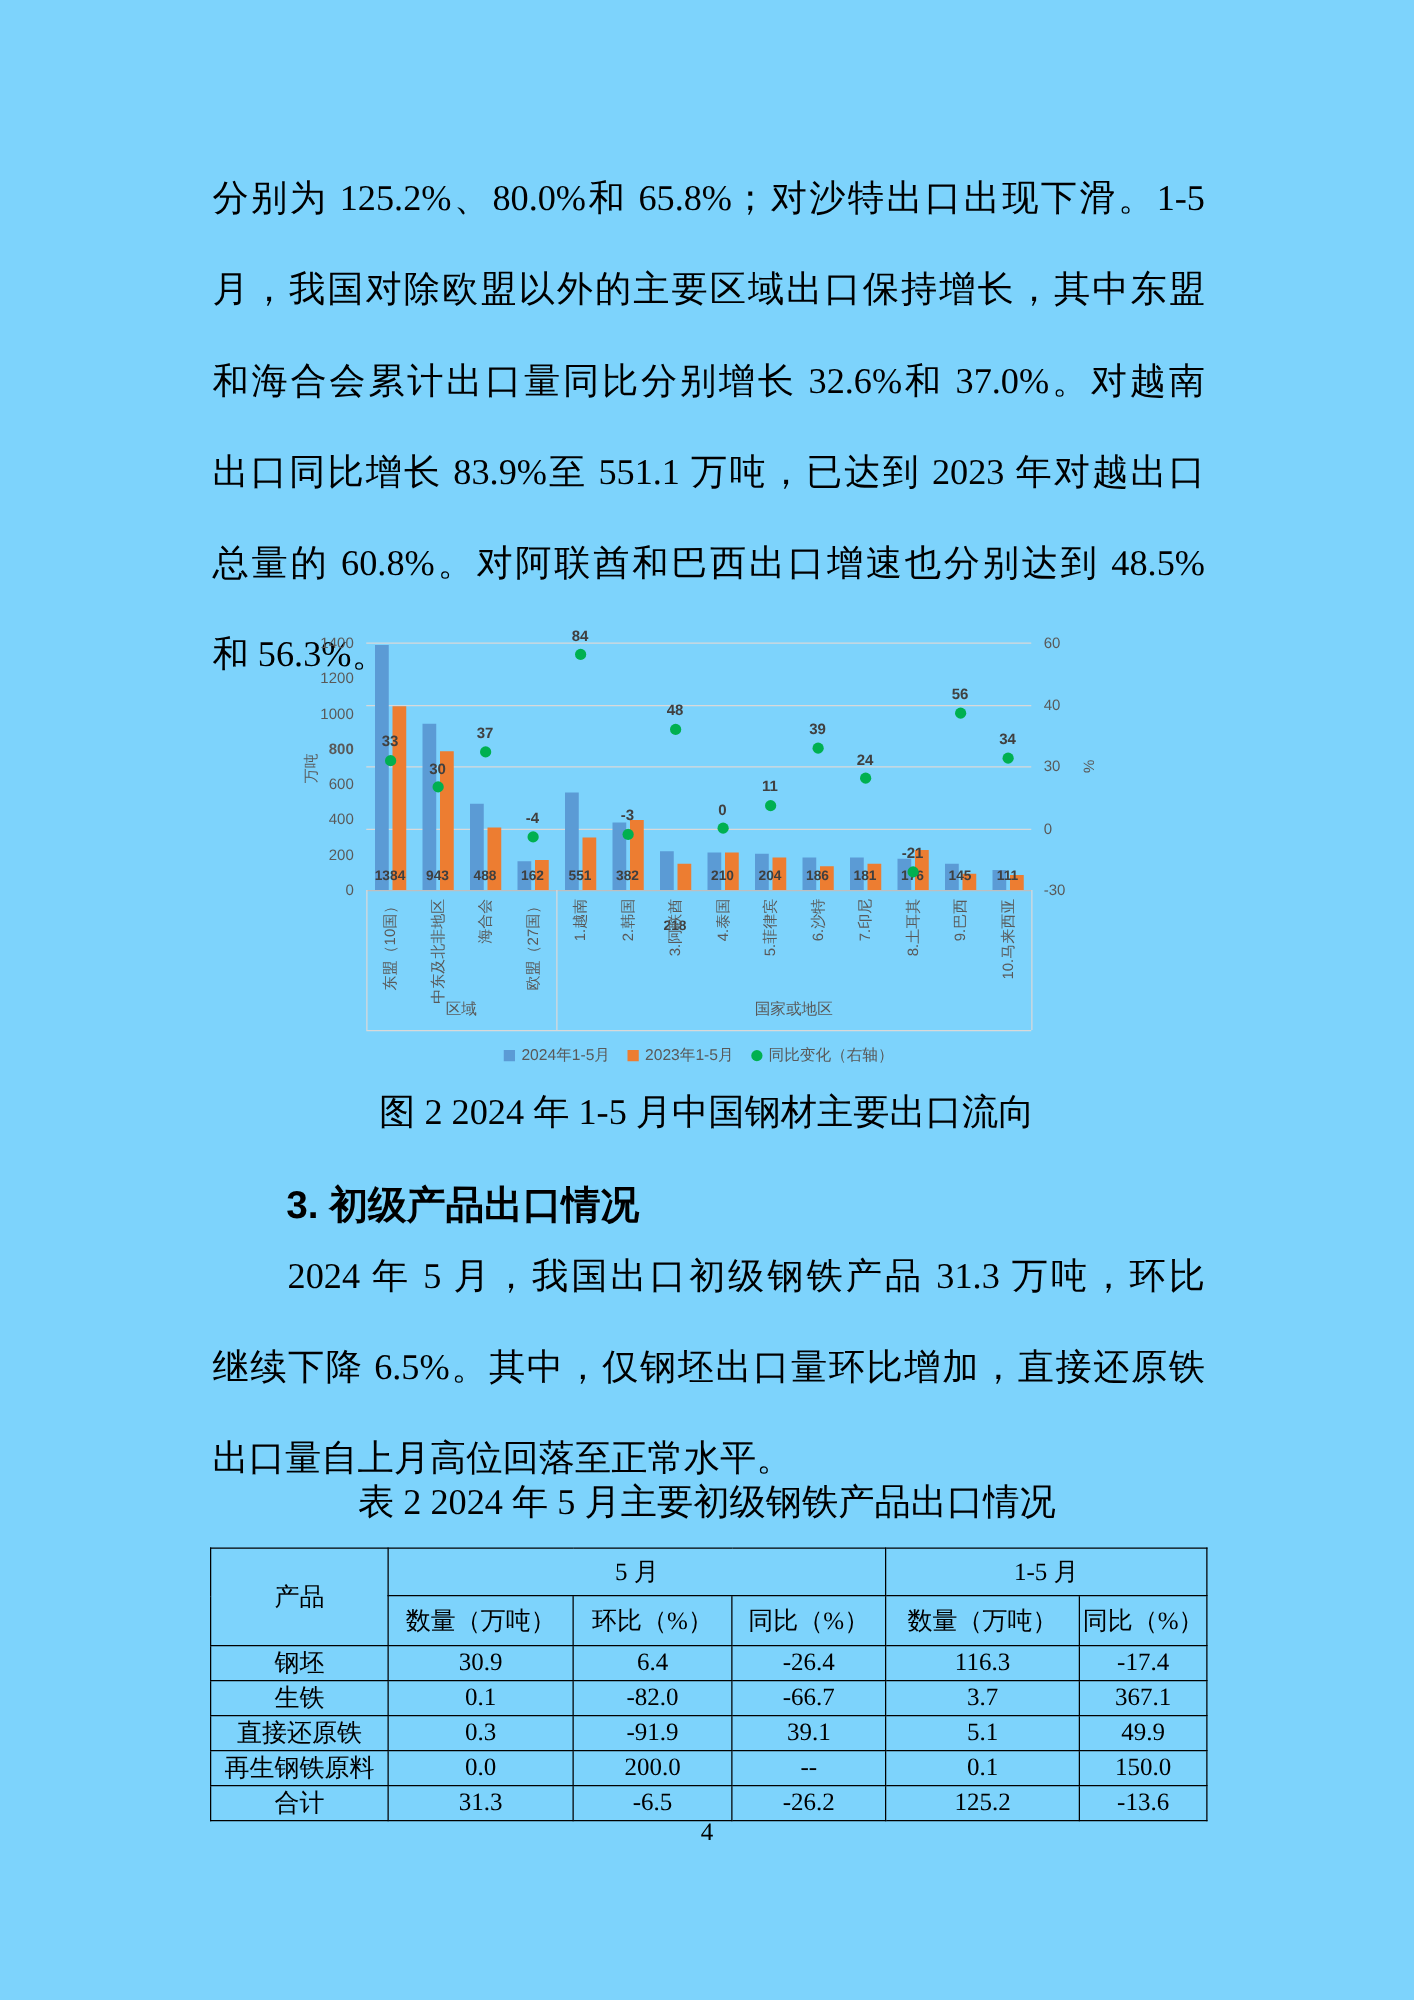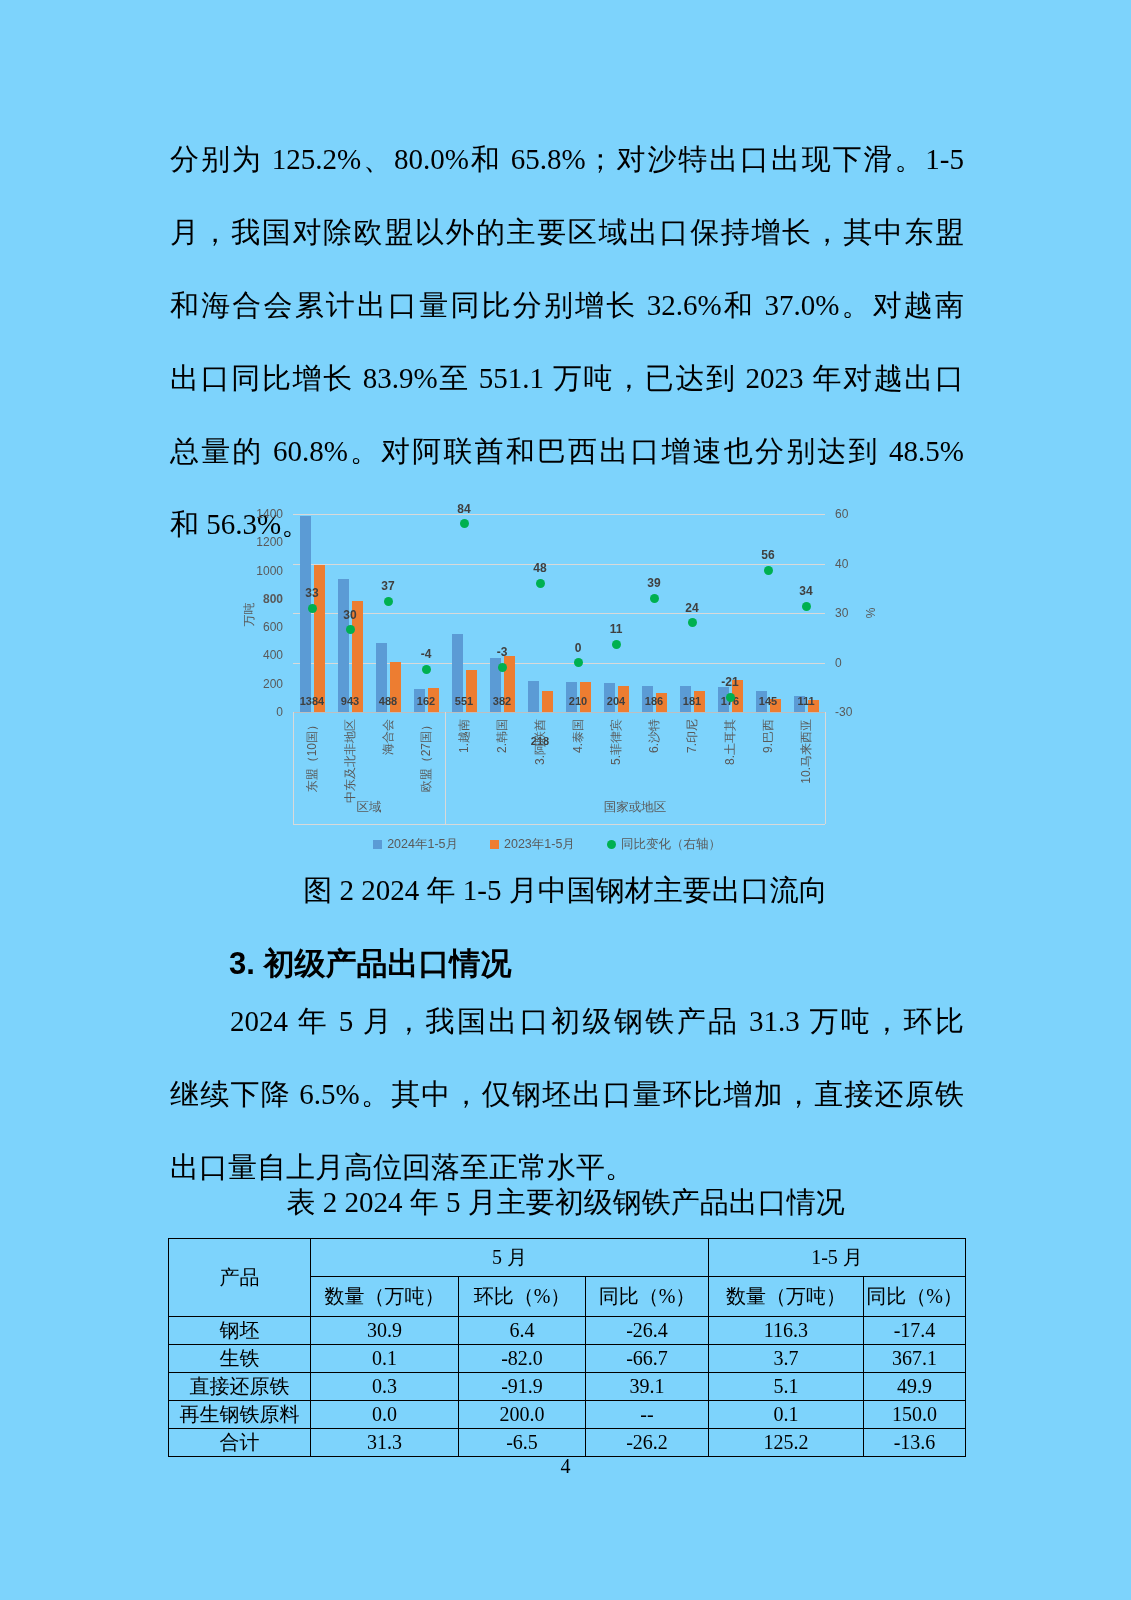--- a/index.html
+++ b/index.html
@@ -29,21 +29,21 @@
   .ytick { position:absolute; width:44px; text-align:right; font-size:12px; color:#595959; line-height:12px; }
   .y2tick { position:absolute; width:34px; text-align:left; font-size:12px; color:#595959; line-height:12px; }
   .axis-title { position:absolute; font-size:12px; color:#595959; text-align:center; transform:rotate(-90deg); }
   .bar { position:absolute; }
   .barlabel { position:absolute; width:44px; text-align:center; font-size:11px; font-weight:700; color:#3f3f3f; line-height:13px; }
   .dot { position:absolute; width:9px; height:9px; border-radius:50%; }
   .dotlabel { position:absolute; width:44px; text-align:center; font-size:12px; font-weight:700; color:#404040; line-height:13px; }
   .catlabel { position:absolute; white-space:nowrap; font-size:12px; color:#595959;
               transform:rotate(-90deg) translateX(-100%); transform-origin:0 0; line-height:14px; }
   .grouplabel { position:absolute; width:160px; text-align:center; font-size:12.5px; color:#595959; line-height:14px; }
-  .legend { position:absolute; left:46px; width:532px; top:342px; display:flex; justify-content:center; gap:32px;text-align:right; }
+  .legend { position:absolute; left:58px; width:532px; top:342px; display:flex; justify-content:center; gap:14px;text-align:right; }
   .legend-item { display:flex; align-items:center; gap:5px; font-size:12.5px; color:#595959; }
   .lmark { width:9px; height:9px; display:inline-block; }
   .lmark.round { border-radius:50%; }
 
   
   .dtable { position:absolute; left:168px; top:1238px; width:797px; border-collapse:collapse; table-layout:fixed; }
   .dtable th, .dtable td { border:1px solid #000; text-align:center; vertical-align:middle;
                            font-weight:normal; font-size:20px; padding:0;
                            font-family:"Liberation Serif","DejaVu Serif",serif; }
   .dtable tr.h1 th { height:38px; }

